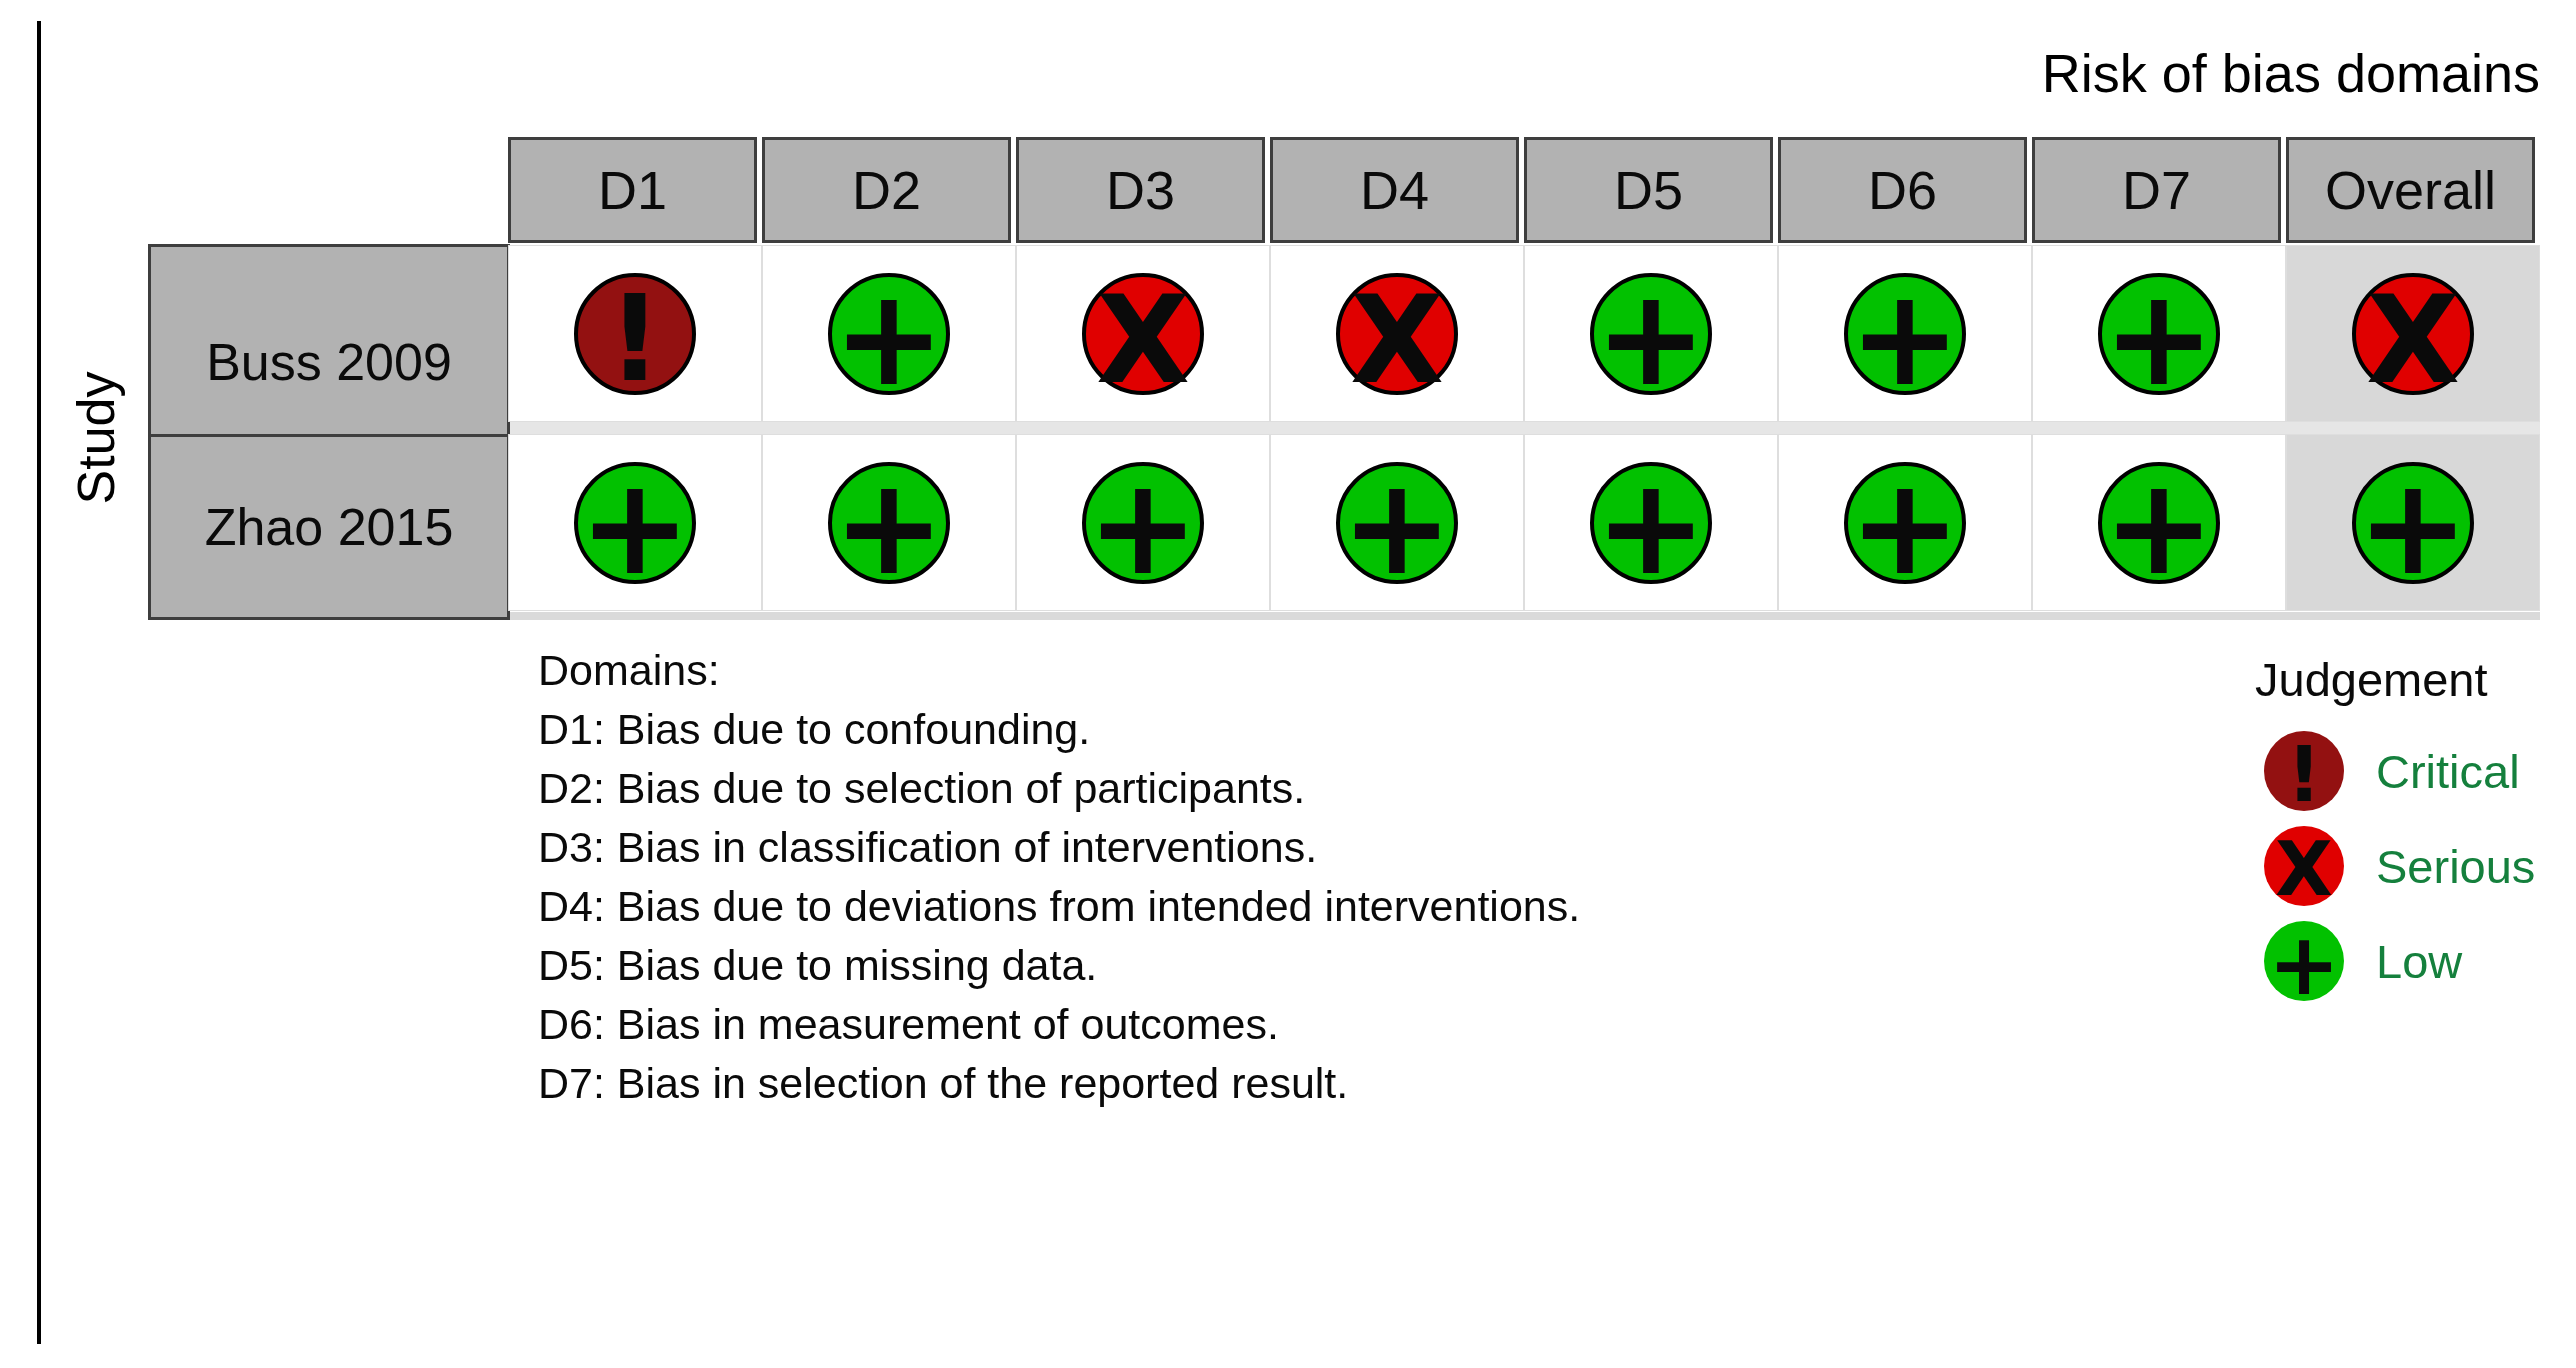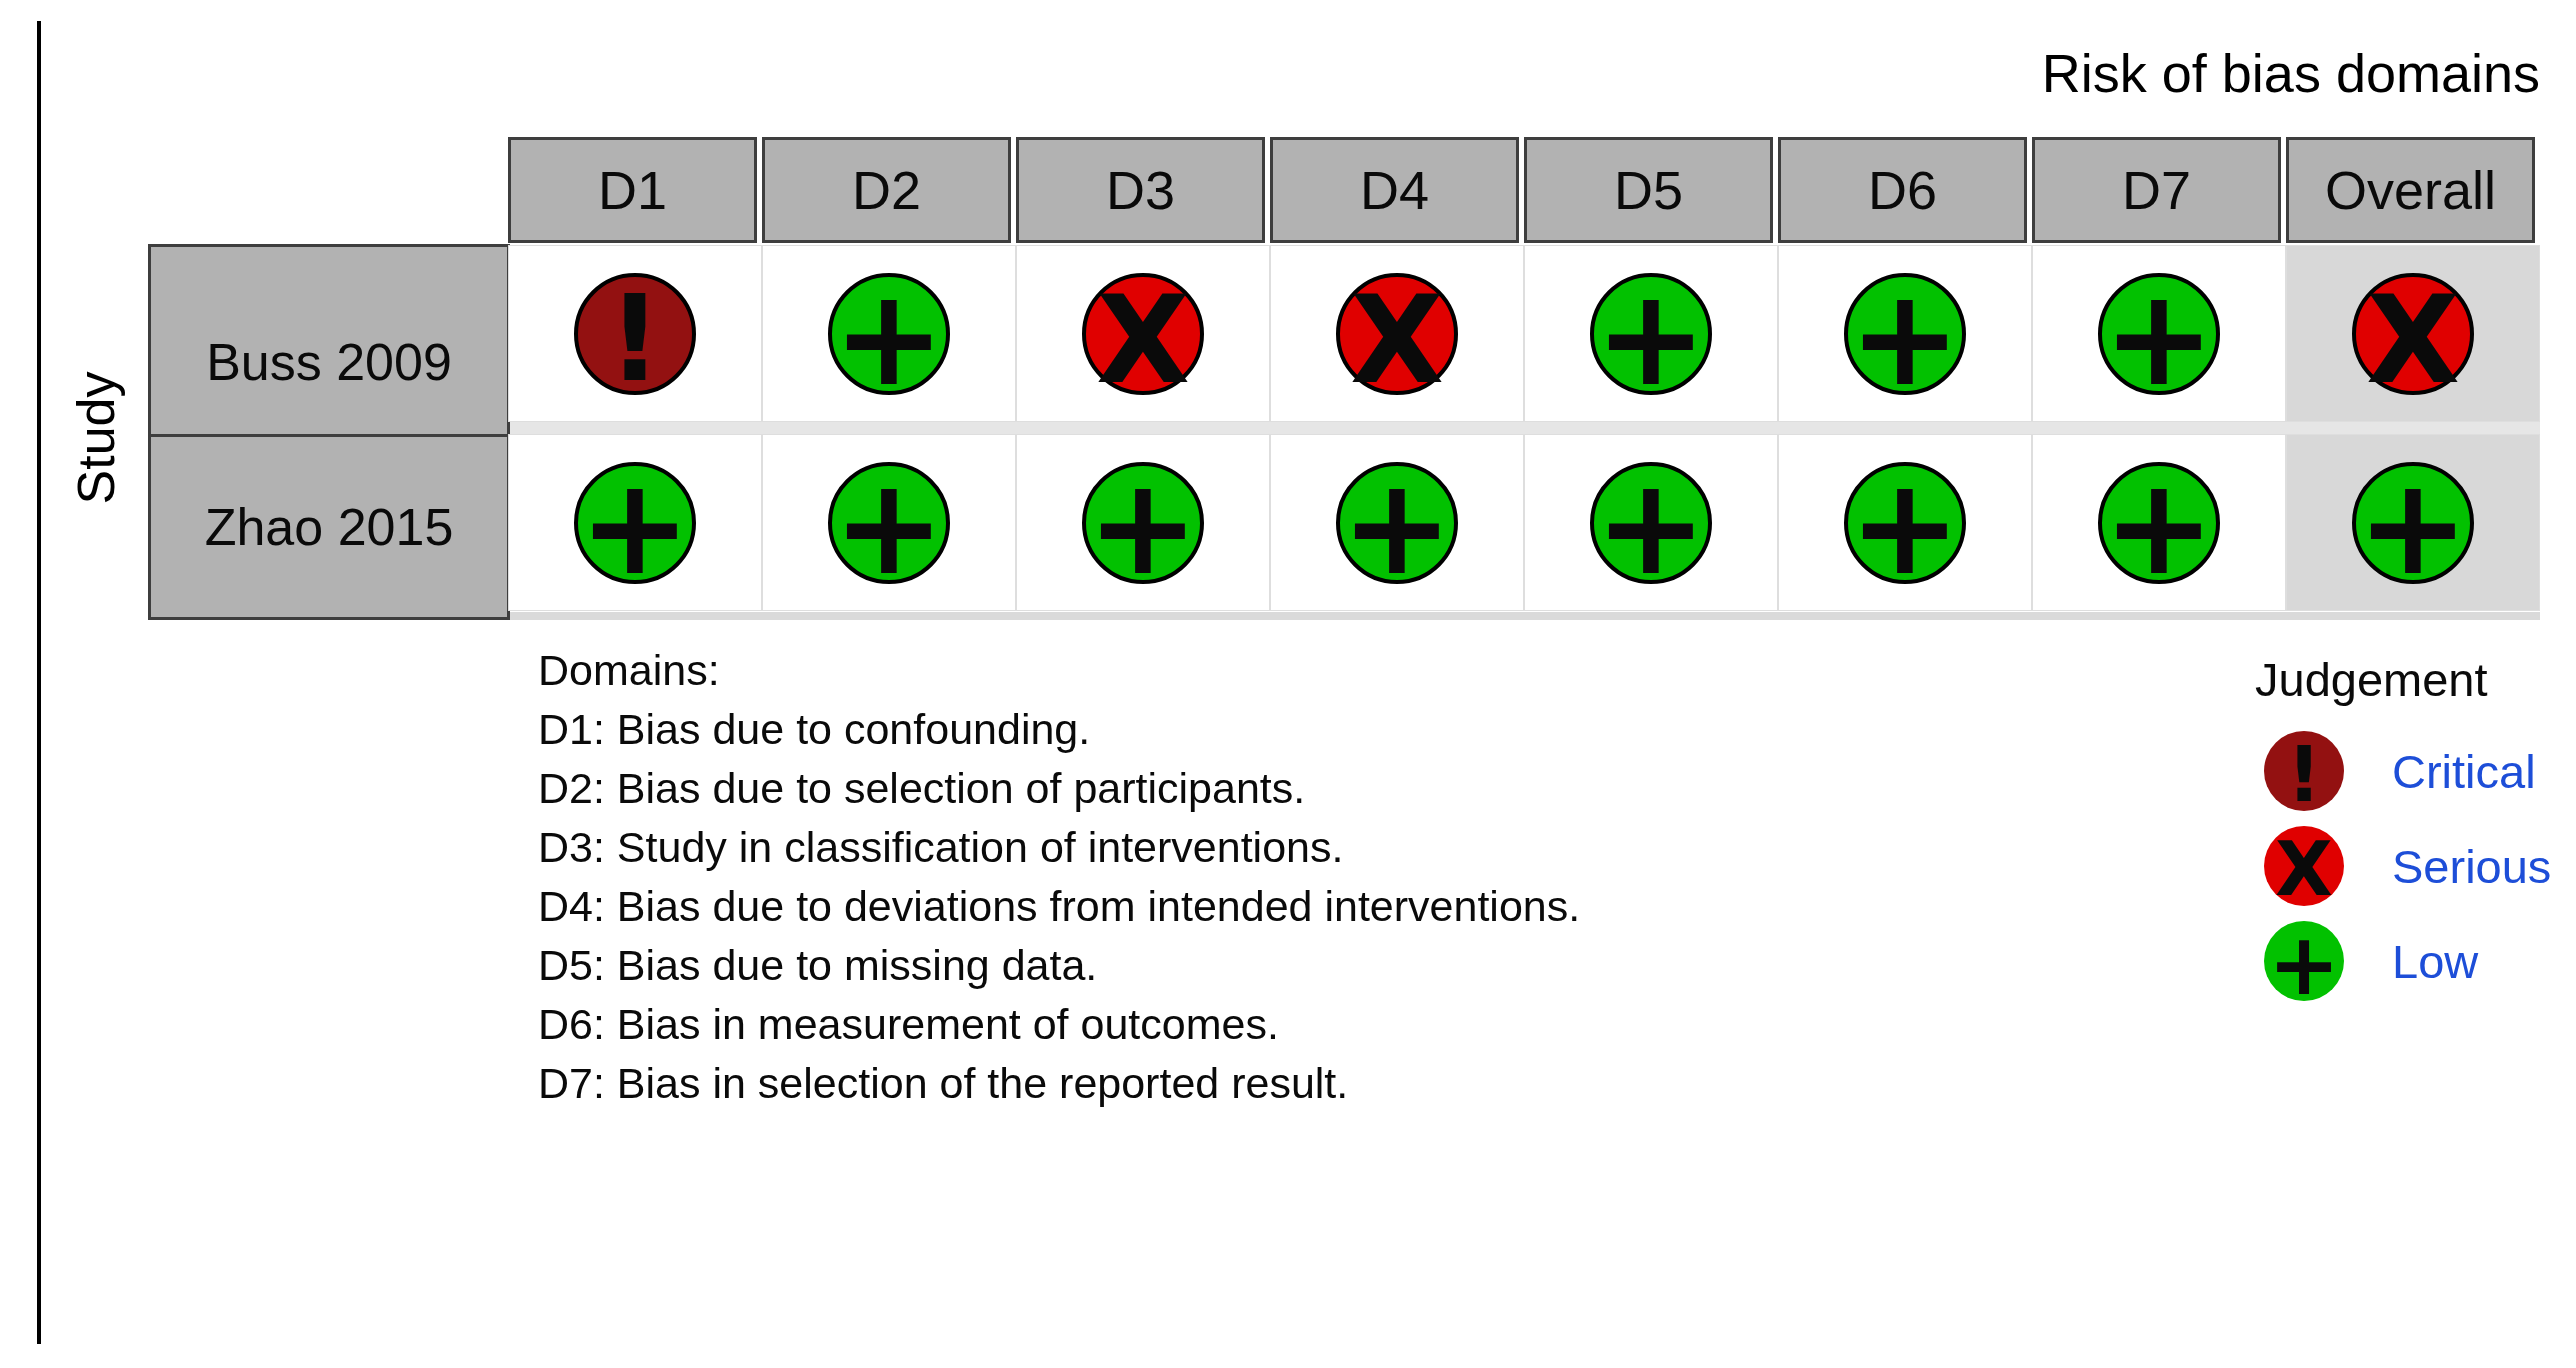--- a/index.html
+++ b/index.html
@@ -35,21 +35,21 @@
   .domains-note{position:absolute;left:538px;top:641px;font-size:43px;line-height:59px;color:#0a0a0a;}
   .note-line{white-space:nowrap;}
   .legend-title{position:absolute;left:2255px;top:652px;font-size:47px;color:#0a0a0a;}
   .legend-item{position:absolute;left:2264px;transform:translateY(-50%);
     display:flex;align-items:center;}
   .legend-key{width:80px;height:80px;border-radius:50%;flex:0 0 auto;
     display:flex;align-items:center;justify-content:center;}
   .legend-key .sym-critical{font-size:76px;margin-top:7.3px;}
   .legend-key .sym-serious{font-size:75px;margin-top:7.3px;}
   .legend-key .sym-low{font-size:86px;margin-top:6.5px;}
-  .legend-label{margin-left:48px;font-size:47px;color:#1d4ed8;white-space:nowrap;}
+  .legend-label{margin-left:32px;font-size:47px;color:#15803d;white-space:nowrap;}
 </style>
 </head>
 <body>
 
 <div id="stage" style="--header-bg: #B2B2B2; --overall-bg: #D8D8D8; --cell-bg: #FFFFFF; --grid-line: #DEDEDE; --table-border: #3E3E3E; --circle-outline: #000000; --symbol: #0A0A0A;">
   <div class="left-rule"></div>
   <div class="plot-title">Risk of bias domains</div>
   <div class="study-axis">Study</div>
 
   <div id="header-row">
@@ -147,21 +147,21 @@
           <div class="sym sym-low">+</div>
         </div>
       </div>
     </div>
 
   <div class="domains-note">
     <div class="note-line">Domains:</div>
     <div id="domain-lines">
         <div class="note-line">D1: Bias due to confounding.</div>
         <div class="note-line">D2: Bias due to selection of participants.</div>
-        <div class="note-line">D3: Study in classification of interventions.</div>
+        <div class="note-line">D3: Bias in classification of interventions.</div>
         <div class="note-line">D4: Bias due to deviations from intended interventions.</div>
         <div class="note-line">D5: Bias due to missing data.</div>
         <div class="note-line">D6: Bias in measurement of outcomes.</div>
         <div class="note-line">D7: Bias in selection of the reported result.</div>
       </div>
   </div>
 
   <div class="legend-title">Judgement</div>
   <div id="legend-items">
       <div class="legend-item" style="top: 771px;">

